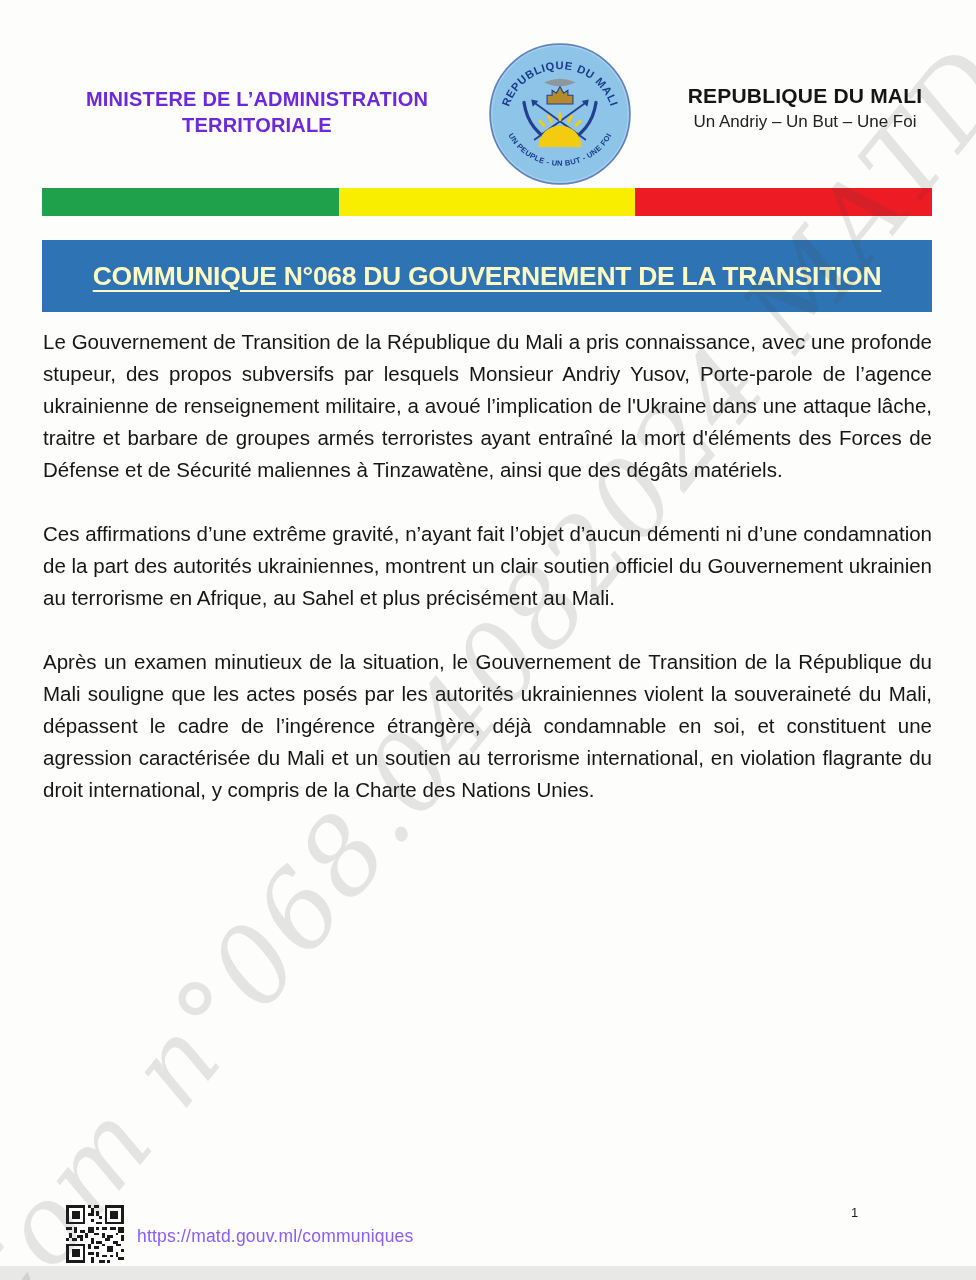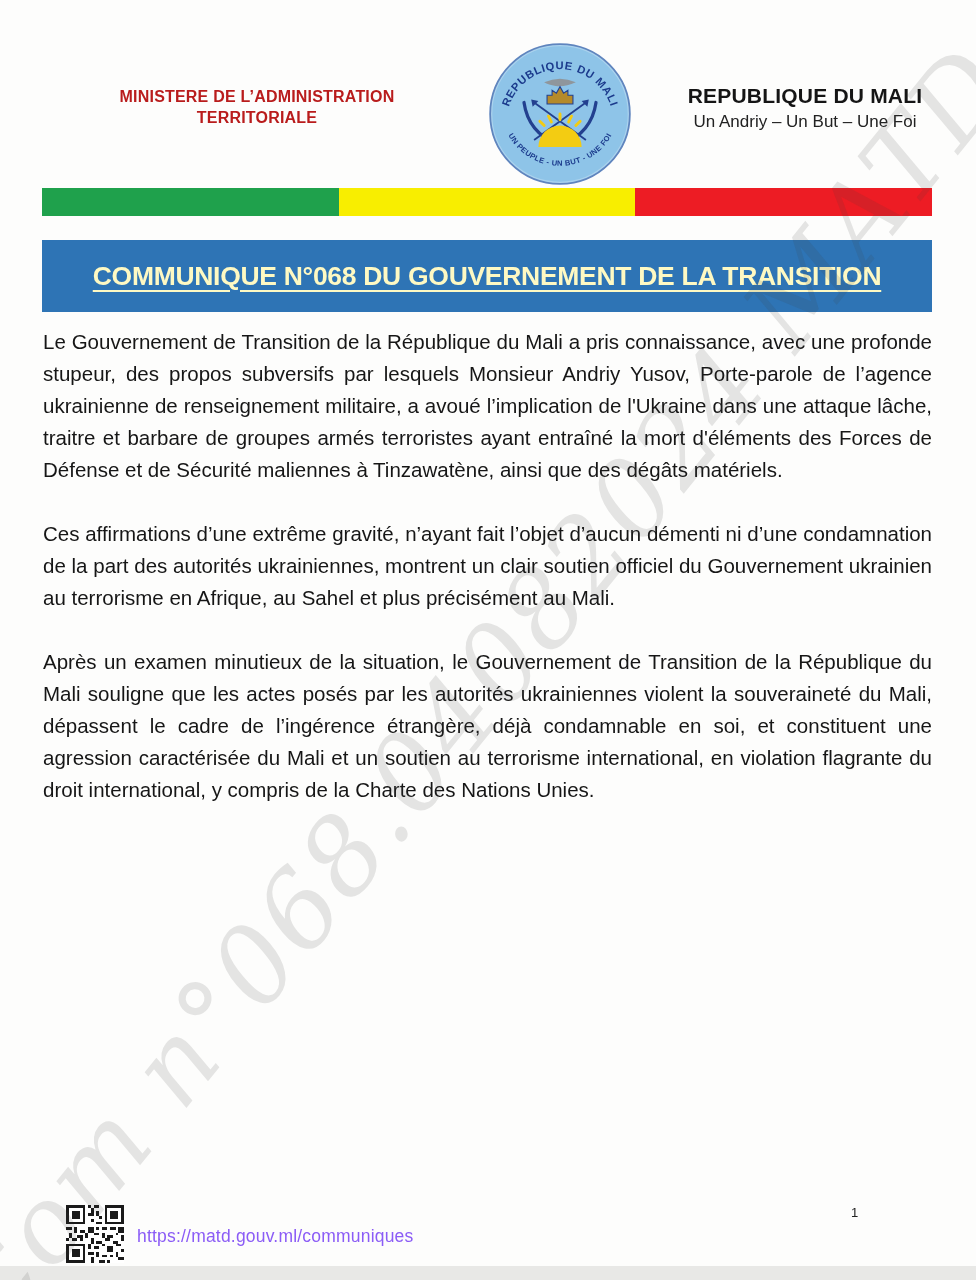--- a/index.html
+++ b/index.html
@@ -8,22 +8,22 @@
     font-family:"Liberation Sans",sans-serif;
     background:#ffffff;
     position:relative;overflow:hidden;
     color:#141414;
   }
   .page{position:absolute;inset:0;background:#fdfdfc;}
 
   
   .ministry{
     position:absolute;left:62px;top:86px;width:390px;
-    text-align:center;font-weight:bold;font-size:16px;line-height:1.32;
-    color:#b91c1c;letter-spacing:.2px;
+    text-align:center;font-weight:bold;font-size:20px;line-height:1.32;
+    color:#6d28d9;letter-spacing:.2px;
   }
   .right-head{
     position:absolute;left:660px;top:84px;width:290px;text-align:center;
   }
   .right-head .rep{font-weight:bold;font-size:21px;letter-spacing:.2px;color:#151515;}
   .right-head .motto{font-size:17px;margin-top:4px;color:#222;}
 
   .seal{position:absolute;left:488px;top:42px;width:144px;height:144px;}
 
   

